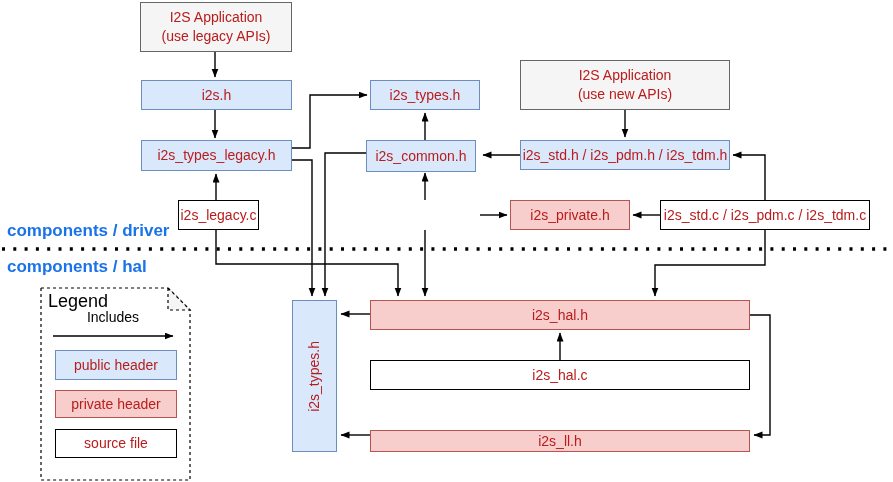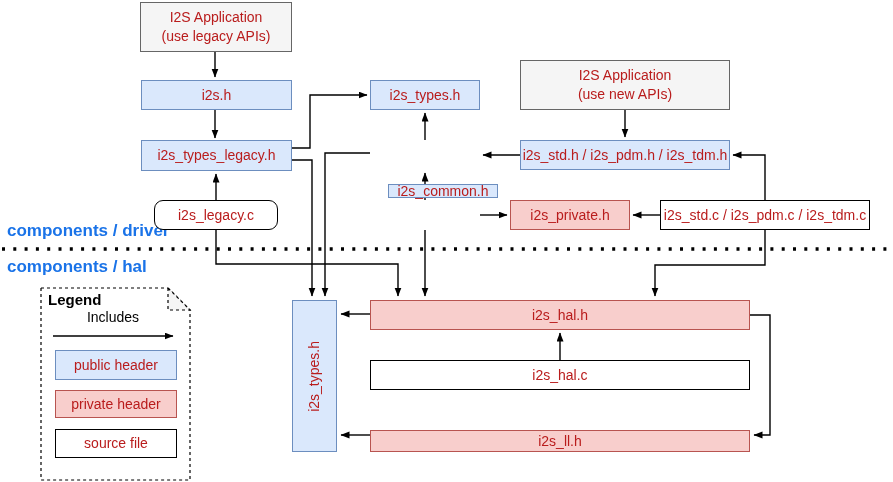--- a/index.html
+++ b/index.html
@@ -62,21 +62,21 @@
     font-size: 17px;
     font-weight: bold;
     color: var(--layer-label);
     white-space: nowrap;
   }
   .legend-text {
     position: absolute;
     z-index: 2;
     color: #000;
   }
-  #legend-title { font-size: 15px; font-weight: bold; }
+  #legend-title { font-size: 18px; font-weight: normal; }
   #legend-includes { font-size: 14px; text-align: center; }
 </style>
 </head>
 <body>
 
 <div id="canvas">
 
   <svg id="edge-layer" viewBox="0 0 893 482" xmlns="http://www.w3.org/2000/svg">
     <defs>
       <marker id="arrow" class="arrowhead" markerUnits="userSpaceOnUse" markerWidth="10" markerHeight="8" refX="8.5" refY="3.5" orient="auto">
@@ -119,24 +119,24 @@
     </g>
   </svg>
 
   <div class="layer-label" style="left:7px; top:221px;">components / driver</div>
   <div class="layer-label" style="left:7px; top:257px;">components / hal</div>
 
   <div class="node app" style="left:140px; top:2px; width:152px; height:50px;">I2S Application
 (use legacy APIs)</div>
   <div class="node public" style="left:141px; top:80px; width:151px; height:30px;">i2s.h</div>
   <div class="node public" style="left:141px; top:140px; width:151px; height:31px;">i2s_types_legacy.h</div>
-  <div class="node source" style="left:154px; top:200px; width:124px; height:30px;border-radius:9px;">i2s_legacy.c</div>
+  <div class="node source" style="left:178px; top:200px; width:81px; height:30px;">i2s_legacy.c</div>
 
   <div class="node public" style="left:370px; top:80px; width:110px; height:30px;">i2s_types.h</div>
-  <div class="node public" style="left:388px; top:140px; width:110px; height:14px;margin-top:44px;">i2s_common.h</div>
+  <div class="node public" style="left:366px; top:140px; width:110px; height:32px;">i2s_common.h</div>
   <div class="node private" style="left:510px; top:200px; width:120px; height:30px;">i2s_private.h</div>
 
   <div class="node app" style="left:520px; top:60px; width:210px; height:50px;">I2S Application
 (use new APIs)</div>
   <div class="node public" style="left:520px; top:140px; width:210px; height:30px;">i2s_std.h / i2s_pdm.h / i2s_tdm.h</div>
   <div class="node source" style="left:660px; top:200px; width:210px; height:30px;">i2s_std.c / i2s_pdm.c / i2s_tdm.c</div>
 
   <div class="node public vnode" style="left:292px; top:300px; width:45px; height:152px;">
     <span>i2s_types.h</span>
   </div>

